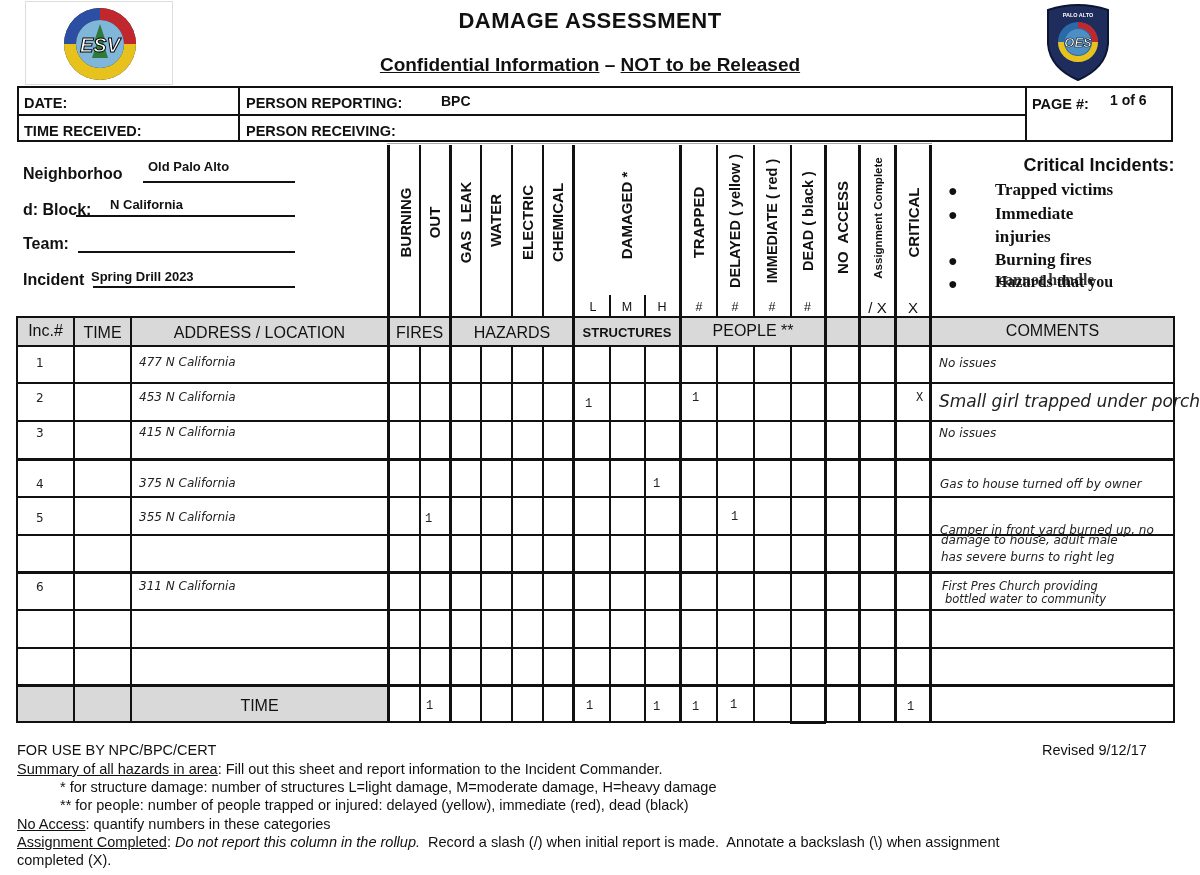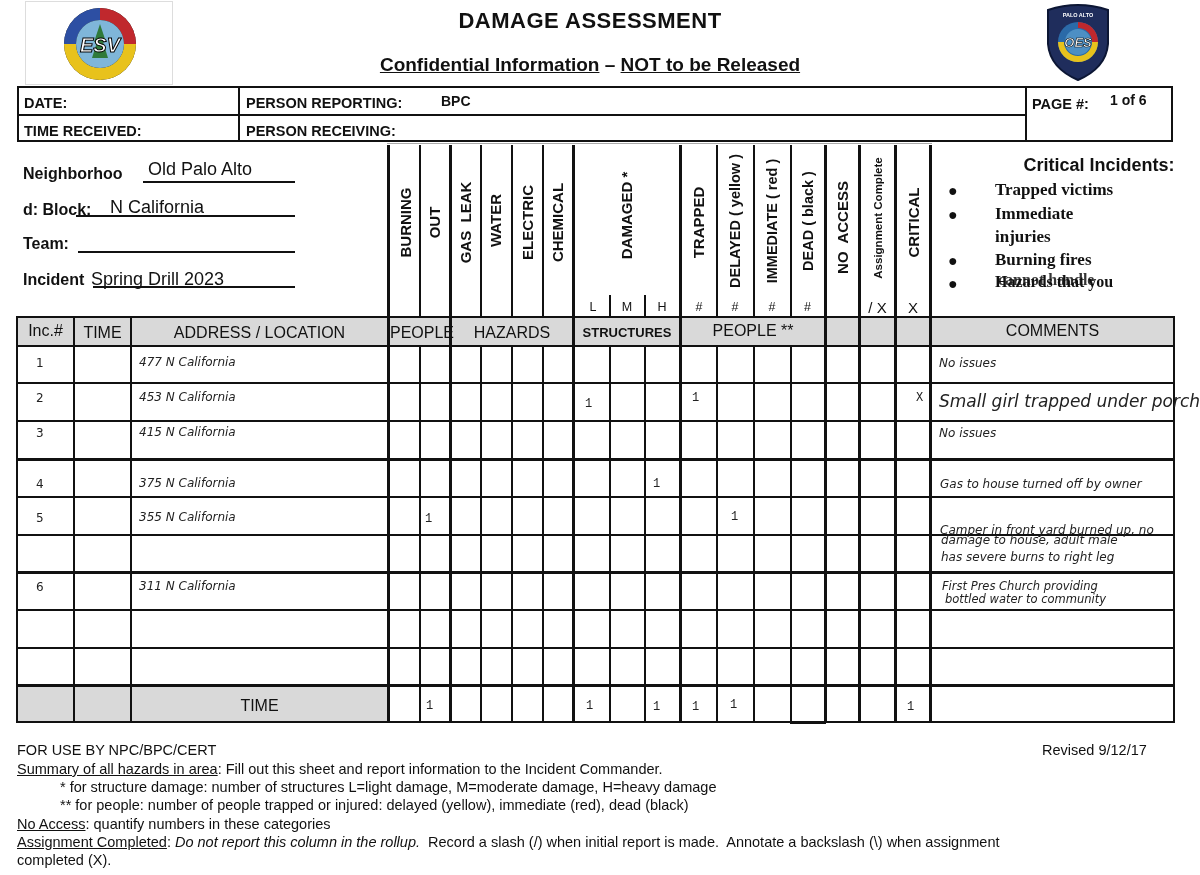--- a/index.html
+++ b/index.html
@@ -6,21 +6,21 @@
   body{width:1200px;height:875px;position:relative;overflow:hidden;font-family:"Liberation Sans",sans-serif;color:#111;}
   .logo{position:absolute;}
   .title{position:absolute;left:300px;top:8px;width:580px;text-align:center;font-size:22px;font-weight:bold;letter-spacing:0.5px;}
   .subtitle{position:absolute;left:300px;top:54px;width:580px;text-align:center;font-size:19px;font-weight:bold;}
   .subtitle u{text-decoration:underline;}
   .hdr-box{position:absolute;left:17px;top:86px;width:1156px;height:56px;border:2px solid #111;box-sizing:border-box;}
   .hdr-line{position:absolute;background:#111;}
   .hdr-label{position:absolute;font-size:14.5px;font-weight:bold;}
   .hdr-val{position:absolute;font-size:14.5px;font-weight:bold;}
   .left-info .lbl{position:absolute;font-size:16px;font-weight:bold;}
-  .left-info .val{position:absolute;font-size:18px;font-weight:normal;}
+  .left-info .val{position:absolute;font-size:13px;font-weight:bold;}
   .uline{position:absolute;height:1.5px;background:#111;}
   .grid-line{position:absolute;background:#111;}
   .vhead{position:absolute;display:flex;align-items:center;justify-content:center;}
   .vhead span{display:inline-block;transform:rotate(-90deg);white-space:nowrap;font-weight:bold;font-size:15px;}
   .sub{position:absolute;font-size:12.5px;text-align:center;}
   .band{position:absolute;background:#d9d9d9;}
   .band-lbl{position:absolute;text-align:center;font-size:16px;}
   .hand{font-family:"DejaVu Sans",sans-serif;font-style:italic;font-size:12px;position:absolute;color:#222;}
   .mono{font-family:"Liberation Mono",monospace;font-size:12px;position:absolute;color:#222;}
   .crit-title{position:absolute;left:984px;top:155px;width:230px;text-align:center;font-size:18px;font-weight:bold;}
@@ -220,21 +220,21 @@
   <div class="bullet" style="left:948px;top:252px;">●</div>
   <div class="crit-item" style="left:995px;top:250px;">Burning fires</div>
   <div class="bullet" style="left:948px;top:275px;">●</div>
   <div class="crit-item" style="left:995px;top:273px;font-size:16px;">Hazards that you</div>
   <div class="crit-item" style="left:998px;top:271px;font-size:16px;opacity:0.85;">cannot handle</div>
 </div>
 
 <div class="band-lbl" style="left:18px;top:322px;width:55px;">Inc.#</div>
 <div class="band-lbl" style="left:75px;top:324px;width:55px;">TIME</div>
 <div class="band-lbl" style="left:132px;top:324px;width:255px;">ADDRESS / LOCATION</div>
-<div class="band-lbl" style="left:390px;top:324px;width:59px;">PEOPLE</div>
+<div class="band-lbl" style="left:390px;top:324px;width:59px;">FIRES</div>
 <div class="band-lbl" style="left:452px;top:324px;width:120px;">HAZARDS</div>
 <div class="band-lbl" style="left:575px;top:325px;width:104px;font-size:13px;font-weight:bold;">STRUCTURES</div>
 <div class="band-lbl" style="left:682px;top:322px;width:142px;">PEOPLE **</div>
 <div class="band-lbl" style="left:932px;top:322px;width:241px;">COMMENTS</div>
 
 <div>
   <div class="hand" style="left:36px;top:356px;font-style:normal;">1</div>
   <div class="hand" style="left:139px;top:355px;">477 N California</div>
   <div class="hand" style="left:939px;top:356px;">No issues</div>
 </div>

